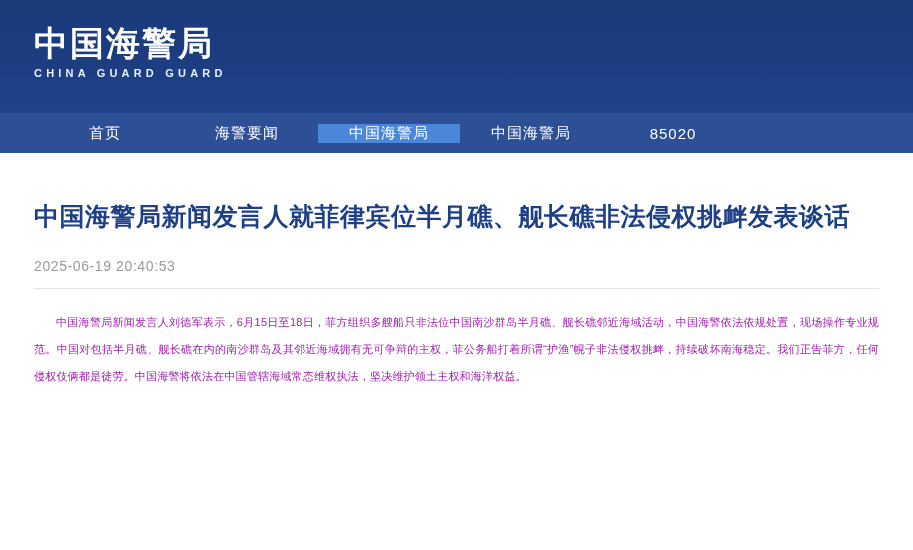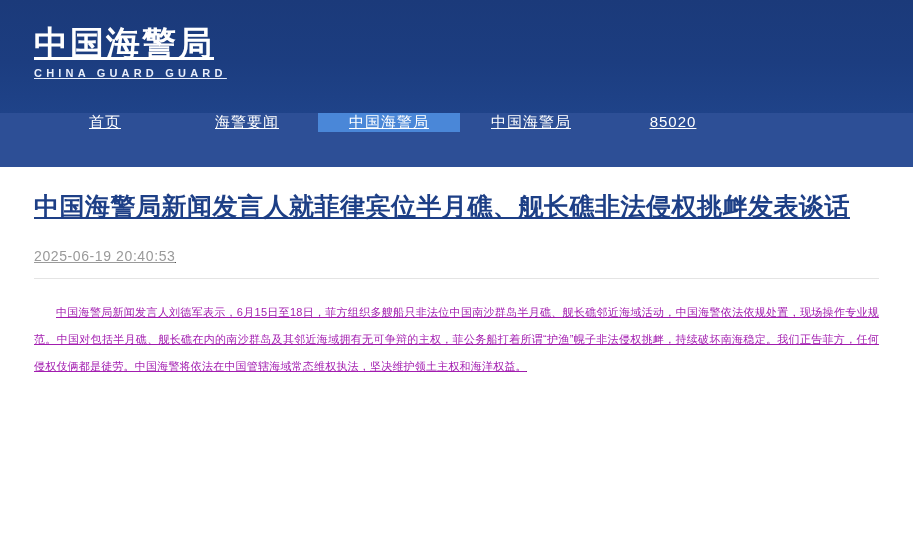--- a/index.html
+++ b/index.html
@@ -1,15 +1,15 @@
 <!DOCTYPE html>
 <html><head>
 <meta charset="utf-8">
 <style>
-  * { box-sizing: border-box; margin: 0; padding: 0; text-decoration: underline; }
+  * { box-sizing: border-box; margin: 0; padding: 0; }
   html, body {
     width: 913px;
     height: 550px;
     background: #ffffff;
     font-family: "Liberation Sans", sans-serif;
   }
   .page {
     width: 913px;
     height: 550px;
     position: relative;
@@ -43,24 +43,24 @@
     letter-spacing: 4.2px;
     color: #e8eefb;
     margin-top: 3px;
     font-weight: bold;
     white-space: nowrap;
   }
 
   
   .nav {
     width: 100%;
-    height: 54px;
+    height: 40px;
     background: #2d4f96;
     display: flex;
-    align-items: flex-start;
+    align-items: center;
     position: relative;
   }
   .nav-spacer { width: 34px; flex: 0 0 34px; }
   .nav-item {
     flex: 0 0 142px;
     display: flex;
     align-items: center;
     justify-content: center;
     color: #ffffff;
     font-size: 15px;
@@ -79,21 +79,21 @@
     top: 14px;
     bottom: 14px;
     width: 1px;
     background: rgba(255,255,255,0.22);
   }
   .nav-item.active::before,
   .nav-item.active + .nav-item::before { background: transparent; }
 
   
   .article {
-    padding: 20px 34px 0 34px;
+    padding: 44px 34px 0 34px;
   }
   .title {
     font-size: 25px;
     font-weight: bold;
     color: #1d3f86;
     line-height: 39px;
     letter-spacing: 0.5px;
   }
   .meta {
     margin-top: 22px;

